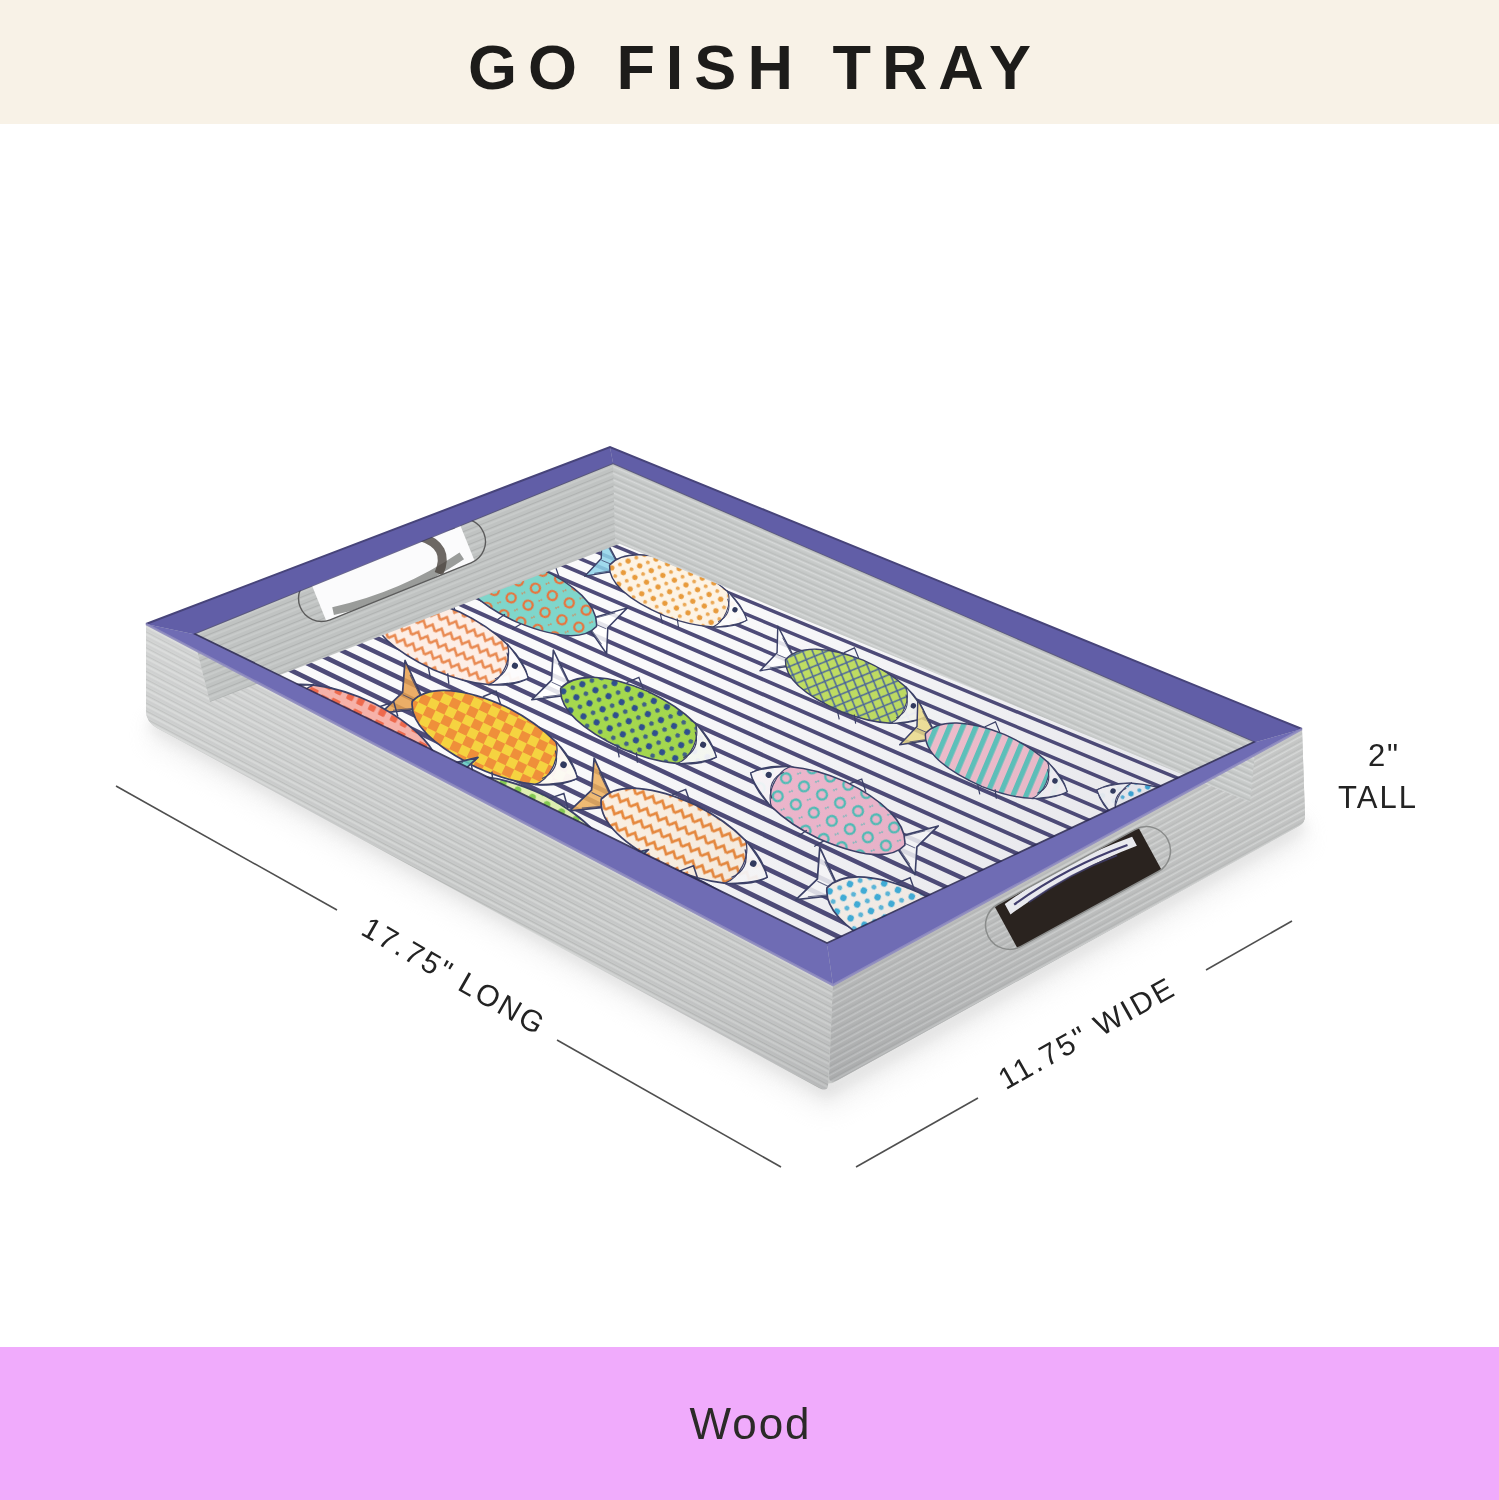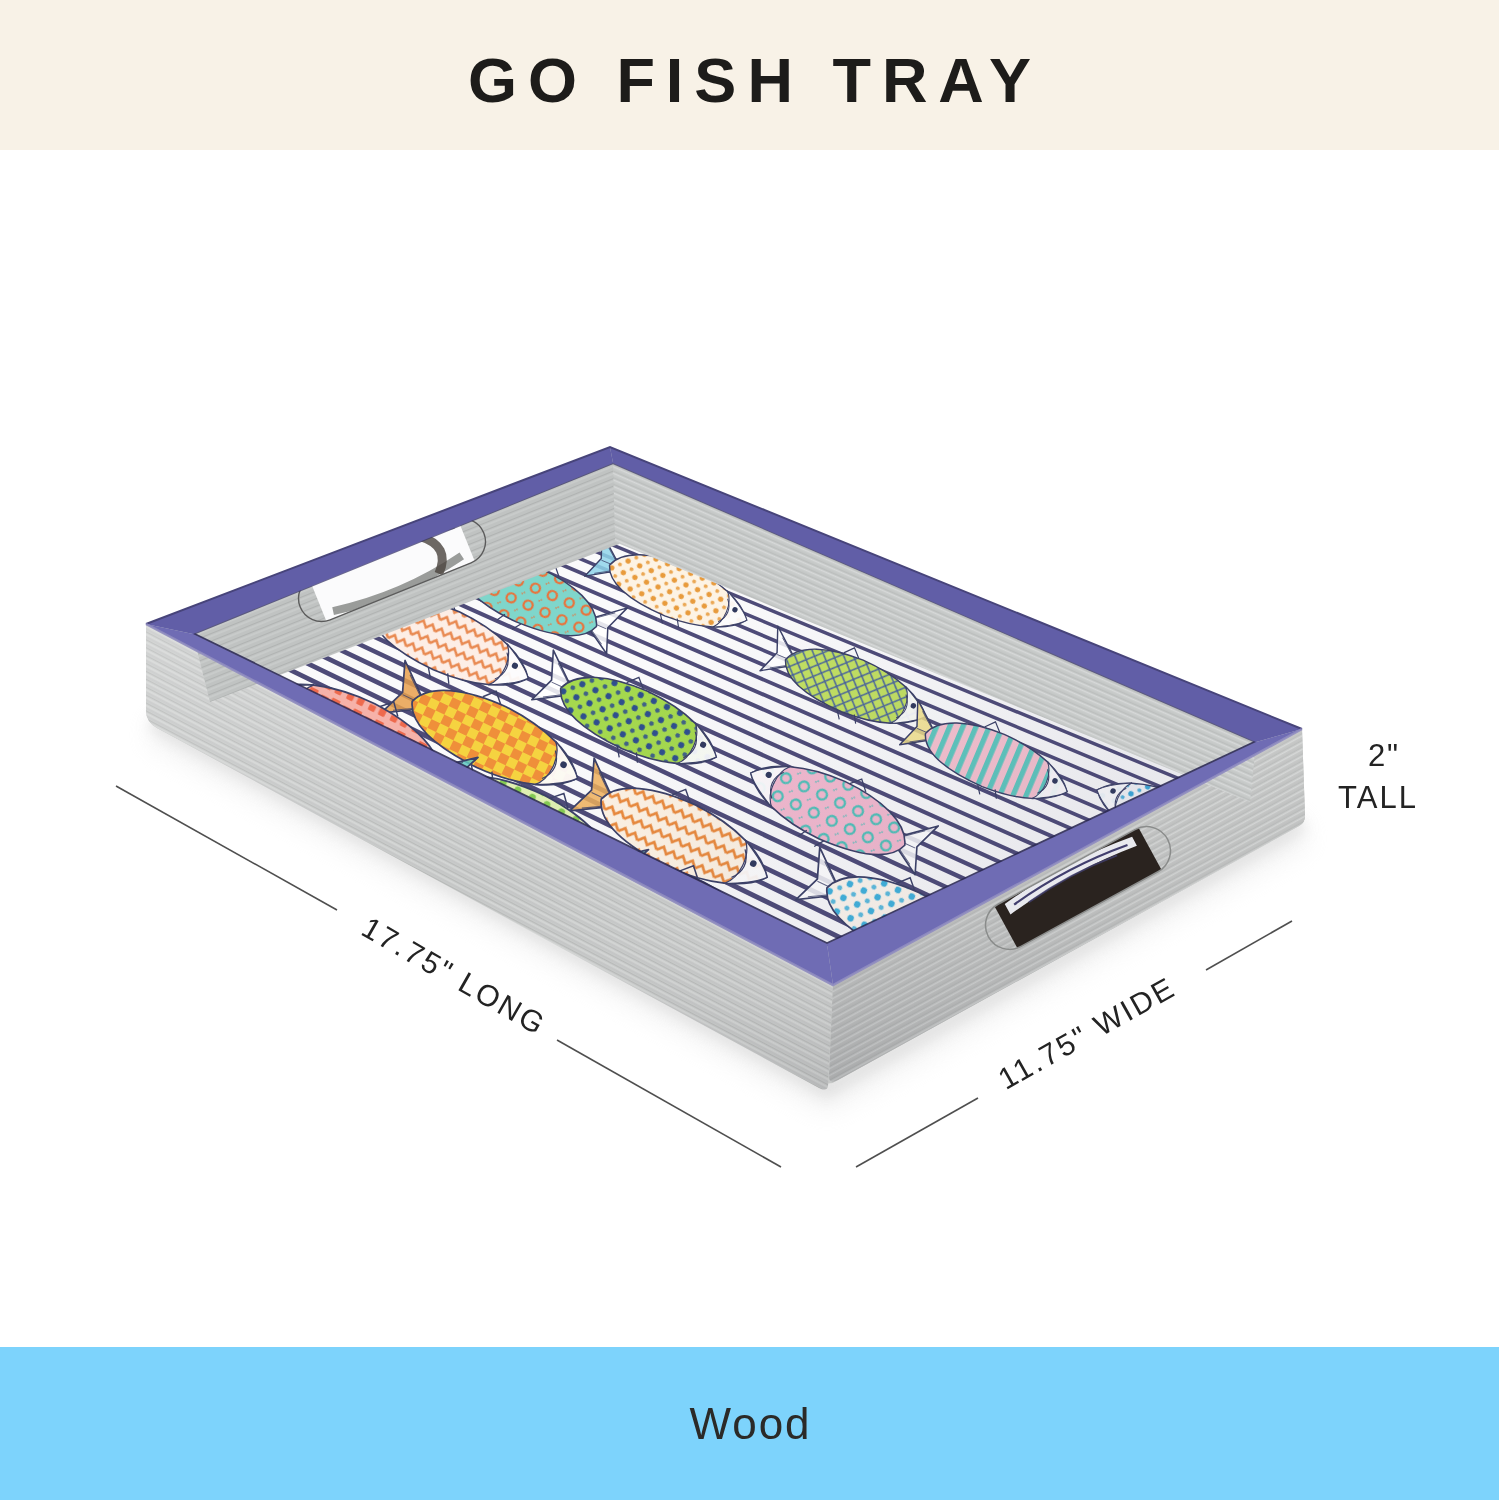--- a/index.html
+++ b/index.html
@@ -1,20 +1,20 @@
 <!DOCTYPE html>
 <html><head>
 <meta charset="utf-8">
 <style>
   html,body{margin:0;padding:0;background:#ffffff;}
   .stage{position:relative;width:1499px;height:1500px;background:#ffffff;overflow:hidden;
          font-family:"Liberation Sans", sans-serif;}
   .banner{position:absolute;left:0;right:0;display:flex;align-items:center;justify-content:center;}
-  .banner-top{top:0;height:150px;background:#f8f2e7;}
-  .banner-bottom{top:1347px;height:153px;background:#7dd3fc;}
+  .banner-top{top:0;height:124px;background:#f8f2e7;}
+  .banner-bottom{top:1347px;height:153px;background:#f0abfc;}
   .title{margin:0;padding-top:10px;font-size:63px;font-weight:700;letter-spacing:11px;
          padding-left:11px;color:#1d1c1a;}
   .material{font-size:44px;font-weight:400;letter-spacing:2px;color:#2b2a28;padding-left:2px;}
   svg.scene{position:absolute;left:0;top:0;}
   .dim-label{font-size:30px;letter-spacing:2.5px;fill:#232323;}
   .dim-label-c{font-size:31px;letter-spacing:2px;fill:#232323;}
 </style>
 </head>
 <body>
 

